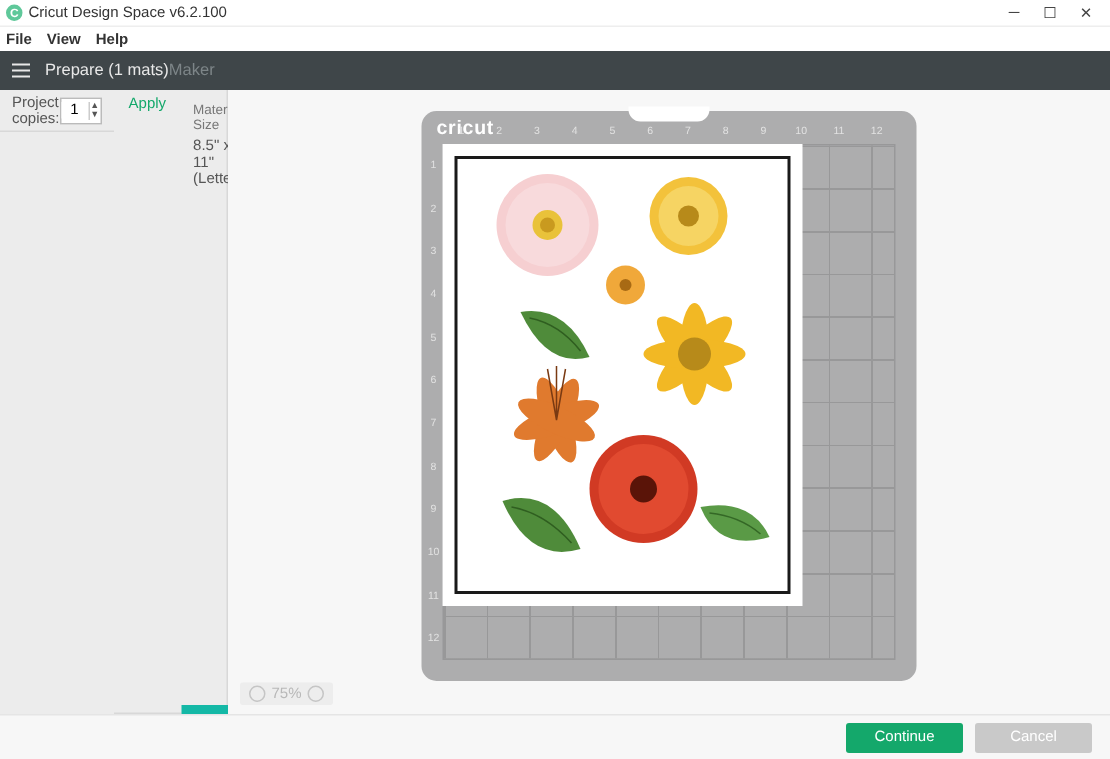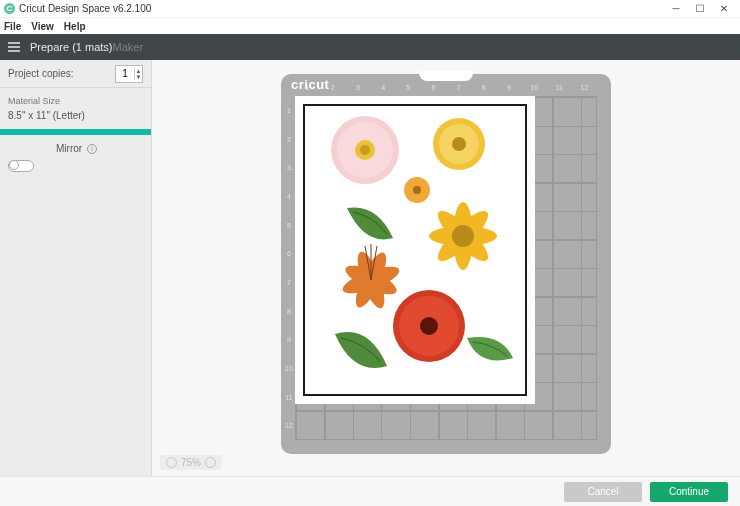--- a/index.html
+++ b/index.html
@@ -15,21 +15,21 @@
 
 .topbar { height: 26px; background: #3f4649; display: flex; align-items: center; color: #e8e8e8; font-size: 11px; }
 .topbar .ham { width: 28px; display: flex; align-items: center; justify-content: center; }
 .topbar .ham svg { width: 14px; height: 14px; }
 .topbar .prepare { flex: 0 0 auto; padding-left: 2px; }
 .topbar .doc { flex: 1; text-align: center; color: #fff; }
 .topbar .maker { padding-right: 12px; color: #7d8588; }
 
 .workspace { display: flex; height: calc(506px - 18px - 16px - 26px - 30px); }
 
-.sidebar { width: 152px; background: #ececec; border-right: 1px solid #d8d8d8; display: flex; flex-direction: column; font-size: 10px; color: #555; }
+.sidebar { width: 152px; background: #ececec; border-right: 1px solid #d8d8d8; display: flex; flex-direction: row; font-size: 10px; color: #555; }
 .copies-row { height: 28px; display: flex; align-items: center; padding: 0 8px; border-bottom: 1px solid #d8d8d8; }
 .copies-row label { flex: 1; }
 .copies-row .stepper { width: 28px; height: 18px; background: #fff; border: 1px solid #bbb; display: flex; align-items: center; position: relative; }
 .copies-row .stepper input { width: 18px; border: none; font-size: 10px; text-align: center; outline: none; }
 .copies-row .stepper .arrows { width: 10px; display: flex; flex-direction: column; font-size: 6px; line-height: 6px; color: #555; border-left: 1px solid #ccc; text-align: center; }
 .apply-row { text-align: right; padding: 4px 10px 6px; color: #14a86b; font-size: 10px; border-bottom: 1px solid #d8d8d8; }
 .thumb-row { display: flex; padding: 8px; border-bottom: 1px solid #d8d8d8; }
 .thumb { width: 40px; height: 52px; background: #fff; border: 1px solid #ccc; padding: 2px; position: relative; }
 .thumb .tinner { width: 100%; height: 100%; border: 1px solid #222; position: relative; overflow: hidden; }
 .thumb .spot { position: absolute; border-radius: 50%; }
@@ -102,20 +102,21 @@
     <div class="copies-row">
       <label>Project copies:</label>
       <div class="stepper">
         <input value="1" style="">
         <div class="arrows">
             <span>▲</span>
             <span>▼</span>
           </div>
       </div>
     </div>
+    <div class="apply-row">Apply</div>
     <div class="mat-section">
       <div class="hdr">Material Size</div>
       <div class="val">8.5" x 11" (Letter)</div>
     </div>
     <div class="mirror-section">
       <div class="lbl">
         <span>Mirror</span>
         <span class="info">i</span>
       </div>
       <div class="toggle">
@@ -223,15 +224,15 @@
               <path d="M166 234 Q186 236 200 248" stroke="#346826" stroke-width="1" fill="none"></path>
             </svg>
           </div>
         </div>
       </div>
     </div>
   </div>
 </div>
 
 <div class="footer">
+  <div class="btn continue">Continue</div>
   <div class="btn cancel">Cancel</div>
-  <div class="btn continue">Continue</div>
 </div>
 
 </body></html>

